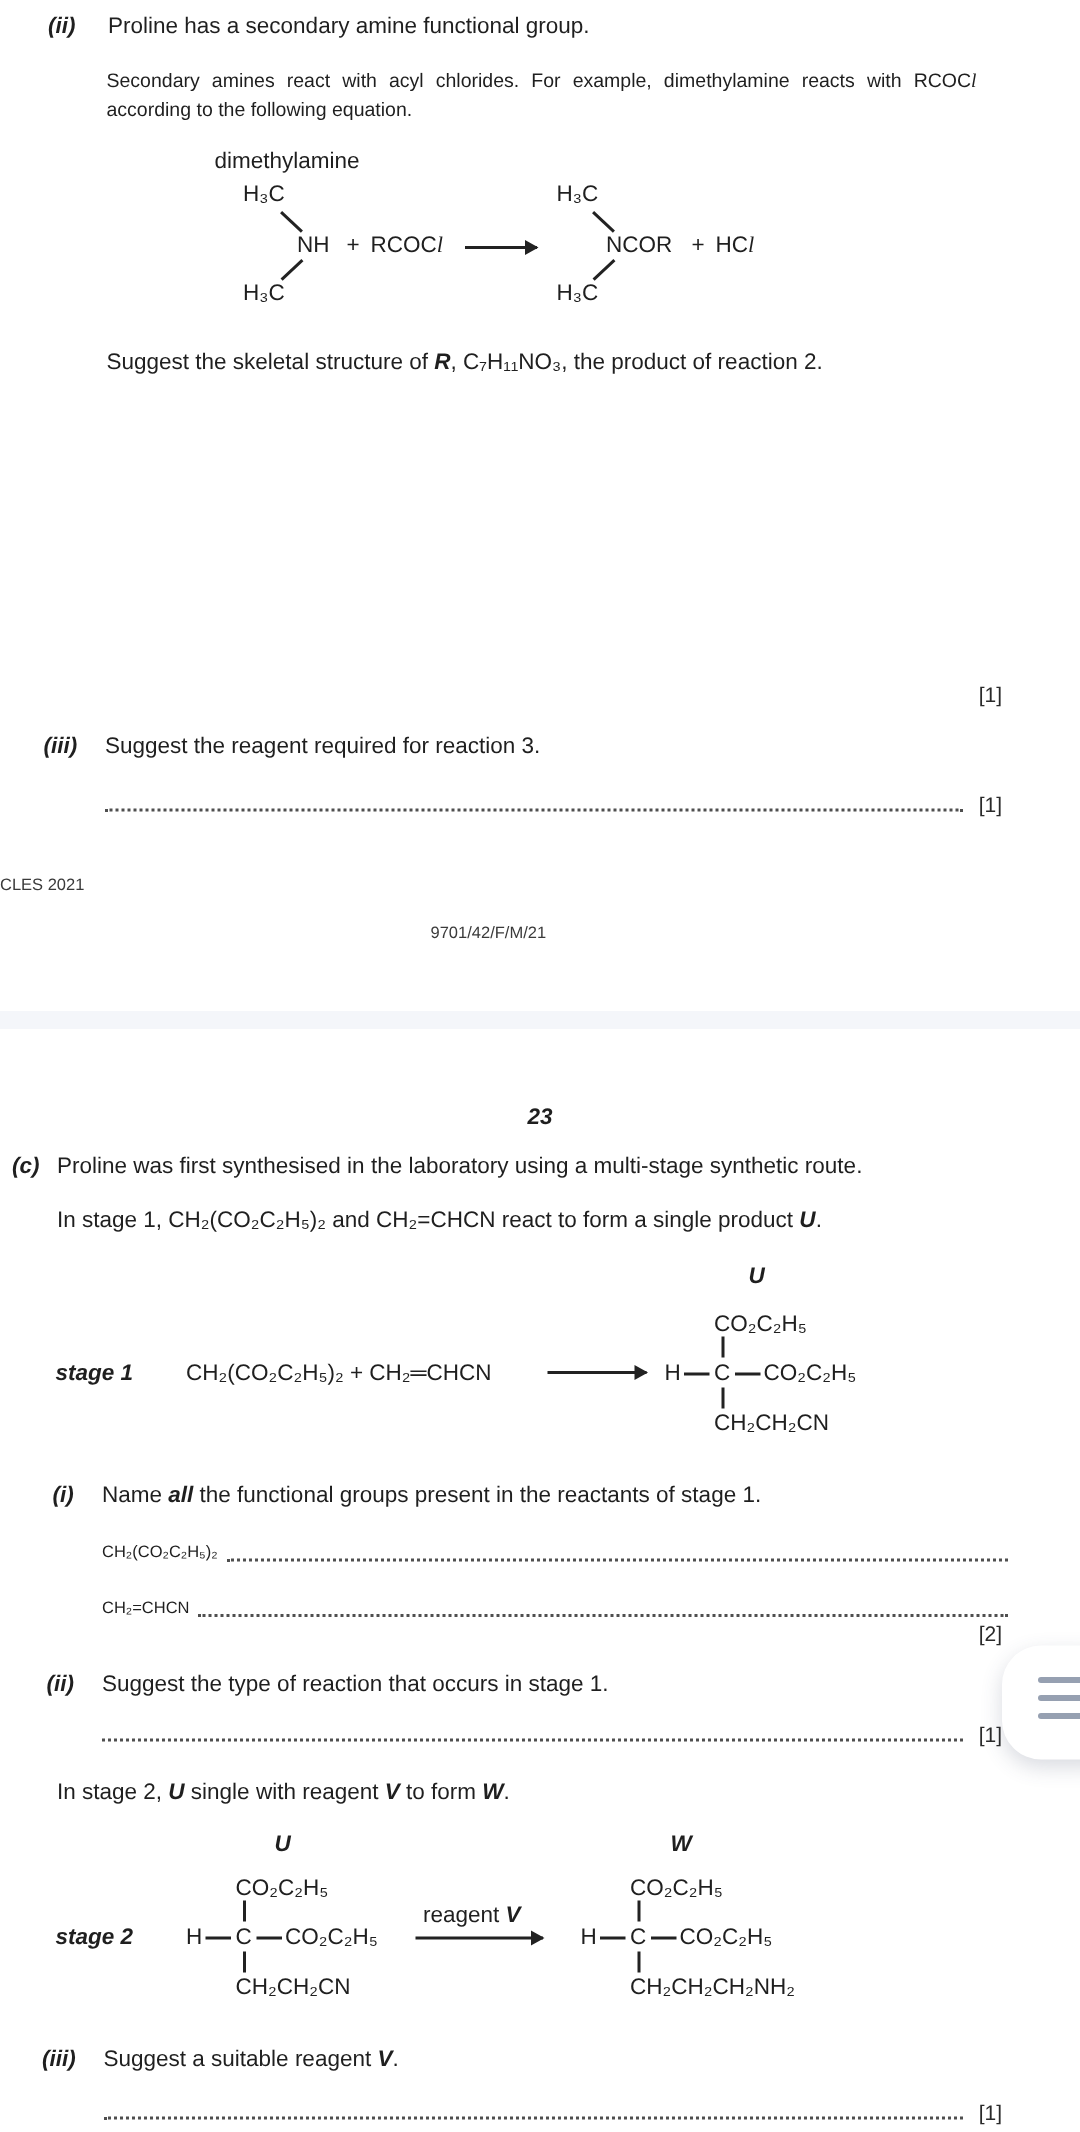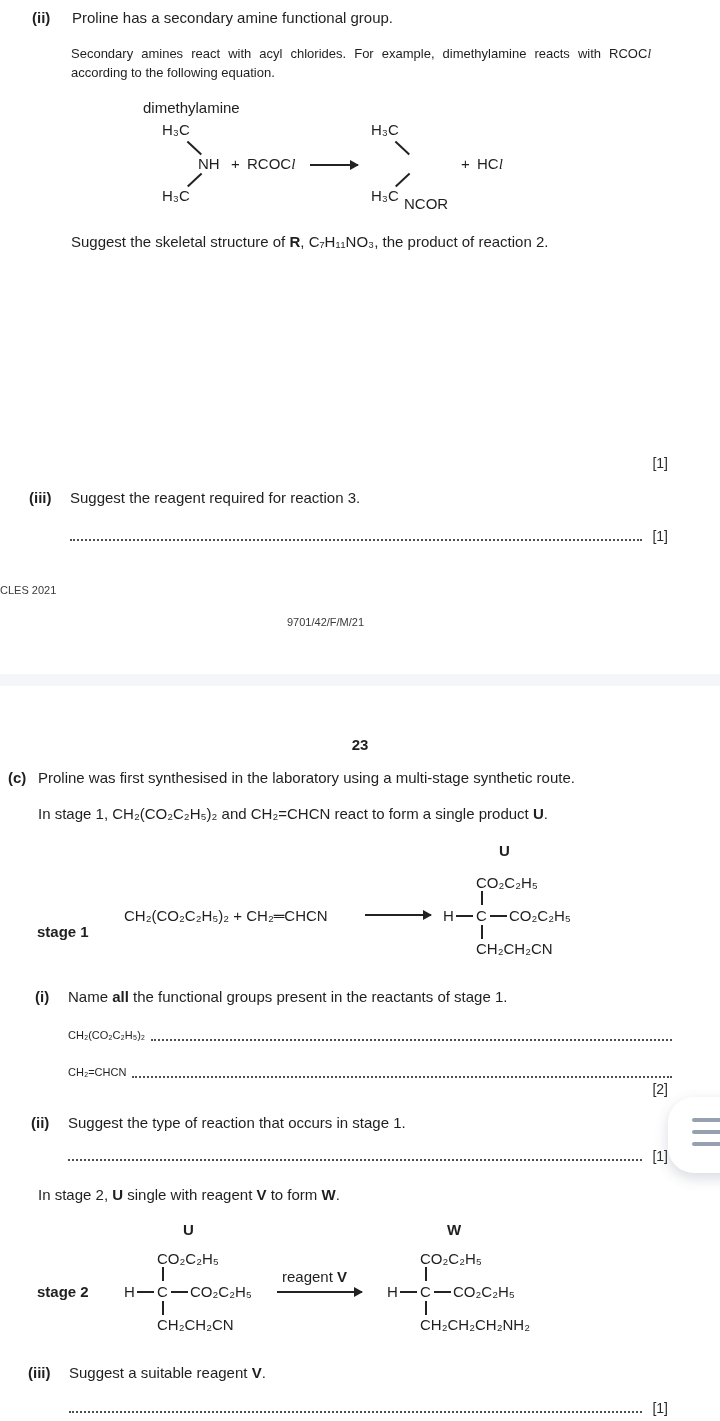--- a/index.html
+++ b/index.html
@@ -2,21 +2,21 @@
 <html><head>
 <meta charset="utf-8">
 <style>
   html,body{margin:0;padding:0;background:#ffffff;}
   .screen{
     position:relative;width:720px;height:1421px;overflow:hidden;background:#ffffff;
     font-family:"Liberation Sans","DejaVu Sans",sans-serif;color:#1f1f1f;
   }
   .t{position:absolute;font-size:15px;line-height:17px;white-space:nowrap;}
   .para{position:absolute;font-size:13px;line-height:19px;text-align:justify;white-space:normal;}
-  .b{font-weight:bold;}
+  .b{font-weight:bold;font-style:italic;}
   .ital{font-family:"Liberation Serif","DejaVu Serif",serif;font-style:italic;}
   .markabs{position:absolute;font-size:14px;line-height:16px;color:#2a2a2a;right:52px;text-align:right;}
   .row{position:absolute;display:flex;align-items:flex-end;height:20px;}
   .row .f{font-size:11px;line-height:17px;white-space:nowrap;}
   .leader{flex:1;height:0;border-bottom:2px dotted #4f4f4f;margin:0 0 3px 6px;}
   .row .mk{font-size:14px;line-height:16px;margin-left:10px;color:#2a2a2a;}
   .arrow{position:absolute;height:1.6px;background:#222;}
   .arrow:after{content:"";position:absolute;right:-1px;top:-4.3px;width:0;height:0;
     border-left:9px solid #222;border-top:5px solid transparent;border-bottom:5px solid transparent;}
   .bond{position:absolute;background:#222;}
@@ -65,21 +65,21 @@
   <div class="bond db" style="left:185px;top:179px;transform:rotate(-43deg);"></div>
   <span class="t" style="left:162px;top:187px;">H₃C</span>
 
   <span class="t" style="left:231px;top:155px;">+</span>
   <span class="t" style="left:247px;top:155px;"><span>RCOC</span><span class="ital">l</span></span>
 
   <div class="arrow" style="left:310px;top:164px;width:48px;"></div>
 
   <span class="t" style="left:371px;top:121px;">H₃C</span>
   <div class="bond db" style="left:393px;top:147px;transform:rotate(43deg);"></div>
-  <span class="t" style="left:404px;top:155px;margin-top:40px;">NCOR</span>
+  <span class="t" style="left:404px;top:155px;">NCOR</span>
   <div class="bond db" style="left:393px;top:179px;transform:rotate(-43deg);"></div>
   <span class="t" style="left:371px;top:187px;">H₃C</span>
 
   <span class="t" style="left:461px;top:155px;">+</span>
   <span class="t" style="left:477px;top:155px;"><span>HC</span><span class="ital">l</span></span>
 
   <div class="t" style="left:71px;top:233px;"><span>Suggest the skeletal structure of </span><span class="b">R</span><span>, C₇H₁₁NO₃, the product of reaction 2.</span></div>
 
   <span class="markabs" style="top:455px;">[1]</span>
 
@@ -98,21 +98,21 @@
 
   <div class="t b" style="left:0;top:736px;width:720px;text-align:center;">23</div>
 
   <span class="t b" style="left:8px;top:769px;">(c)</span>
   <span class="t" style="left:38px;top:769px;">Proline was first synthesised in the laboratory using a multi-stage synthetic route.</span>
 
   <div class="t" style="left:38px;top:805px;text-align:center;"><span>In stage 1, CH₂(CO₂C₂H₅)₂ and CH₂=CHCN react to form a single product </span><span class="b">U</span><span>.</span></div>
 
   <span class="t b" style="left:499px;top:842px;">U</span>
 
-  <span class="t b" style="left:37px;top:907px;margin-top:16px;">stage 1</span>
+  <span class="t b" style="left:37px;top:907px;">stage 1</span>
   <span class="t" style="left:124px;top:907px;">CH₂(CO₂C₂H₅)₂  +  CH₂═CHCN</span>
   <div class="arrow" style="left:365px;top:914px;width:66px;"></div>
 
   <div class="struct" style="left:443px;top:874px;">
     <span class="t s-top">CO₂C₂H₅</span>
     <div class="bond vb s-vb1"></div>
     <span class="t s-h">H</span>
     <div class="bond hb s-hb1"></div>
     <span class="t s-c">C</span>
     <div class="bond hb s-hb2"></div>

